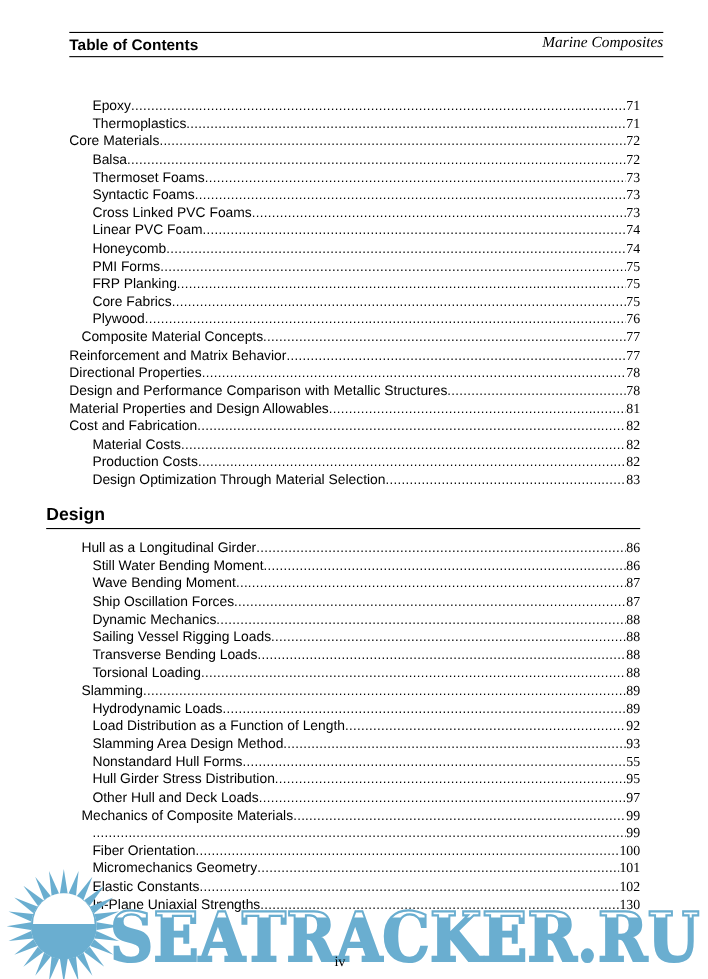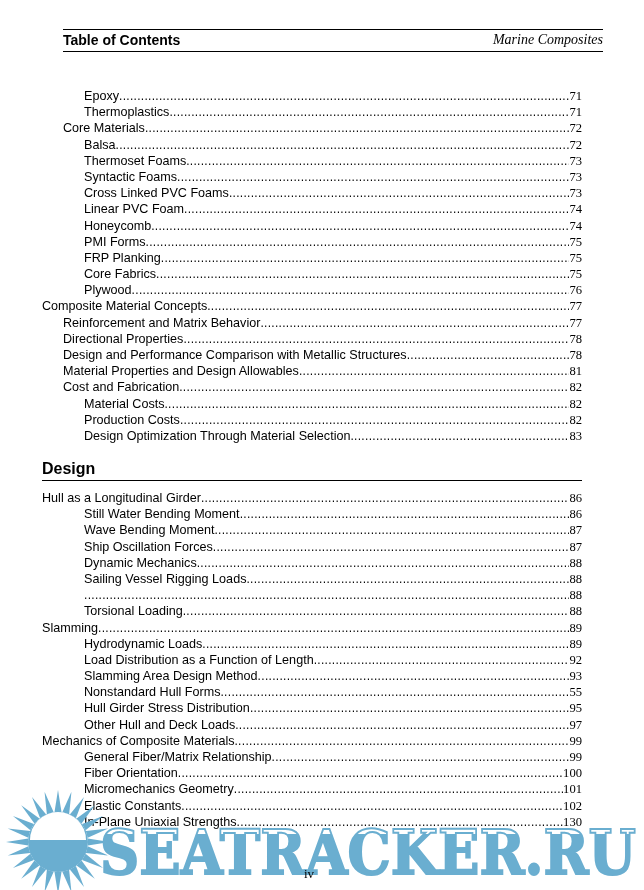--- a/index.html
+++ b/index.html
@@ -11,21 +11,21 @@
   .page-header .right { position: absolute; right: 0; top: 2px; font-style: italic; font-size: 14px; font-family: Liberation Serif, serif; }
   .toc { position: absolute; left: 42px; width: 540px; }
   .toc-a { top: 88px; }
   .toc-b { top: 490px; }
   .row { position: relative; height: 16.2px; line-height: 16.2px; font-size: 12.6px;
          display: flex; align-items: baseline; white-space: nowrap; }
   .row .t { flex: 0 0 auto; background: #fff; }
   .row .dots { flex: 1 1 auto; overflow: hidden; height: 16.2px; }
   .row .dots::after { content: "........................................................................................................................................................................................................................................................................"; letter-spacing: 0.3px; font-size: 12px; }
   .row .p { flex: 0 0 auto; font-family: Liberation Serif, serif; }
-  .l1 { padding-left: 0; }
+  .l1 { padding-left: 0; margin-left: 32px; }
   .l2 { padding-left: 21px; }
   .l3 { padding-left: 42px; }
   .section-title { position: absolute; left: 42px; top: 458px; width: 540px; height: 22px;
                    border-bottom: 1.8px solid #000; font-weight: bold; font-size: 16px; line-height: 22px; }
   .folio { position: absolute; left: 304px; top: 866px; font-family: "Liberation Serif", serif; font-size: 13px; }
   .watermark { position: absolute; left: 0; top: 790px; width: 644px; height: 100px; pointer-events: none; }
 </style>
 </head>
 <body>
 
@@ -174,20 +174,21 @@
       <span class="t">Dynamic Mechanics</span>
       <span class="dots"></span>
       <span class="p">88</span>
     </div>
     <div class="row l3">
       <span class="t">Sailing Vessel Rigging Loads</span>
       <span class="dots"></span>
       <span class="p">88</span>
     </div>
     <div class="row l3">
+      <span class="t">Transverse Bending Loads</span>
       <span class="dots"></span>
       <span class="p">88</span>
     </div>
     <div class="row l3">
       <span class="t">Torsional Loading</span>
       <span class="dots"></span>
       <span class="p">88</span>
     </div>
     <div class="row l1">
       <span class="t">Slamming</span>
@@ -223,21 +224,20 @@
       <span class="t">Other Hull and Deck Loads</span>
       <span class="dots"></span>
       <span class="p">97</span>
     </div>
     <div class="row l1">
       <span class="t">Mechanics of Composite Materials</span>
       <span class="dots"></span>
       <span class="p">99</span>
     </div>
     <div class="row l3">
-      <span class="t">General Fiber/Matrix Relationship</span>
       <span class="dots"></span>
       <span class="p">99</span>
     </div>
     <div class="row l3">
       <span class="t">Fiber Orientation</span>
       <span class="dots"></span>
       <span class="p">100</span>
     </div>
     <div class="row l3">
       <span class="t">Micromechanics Geometry</span>

